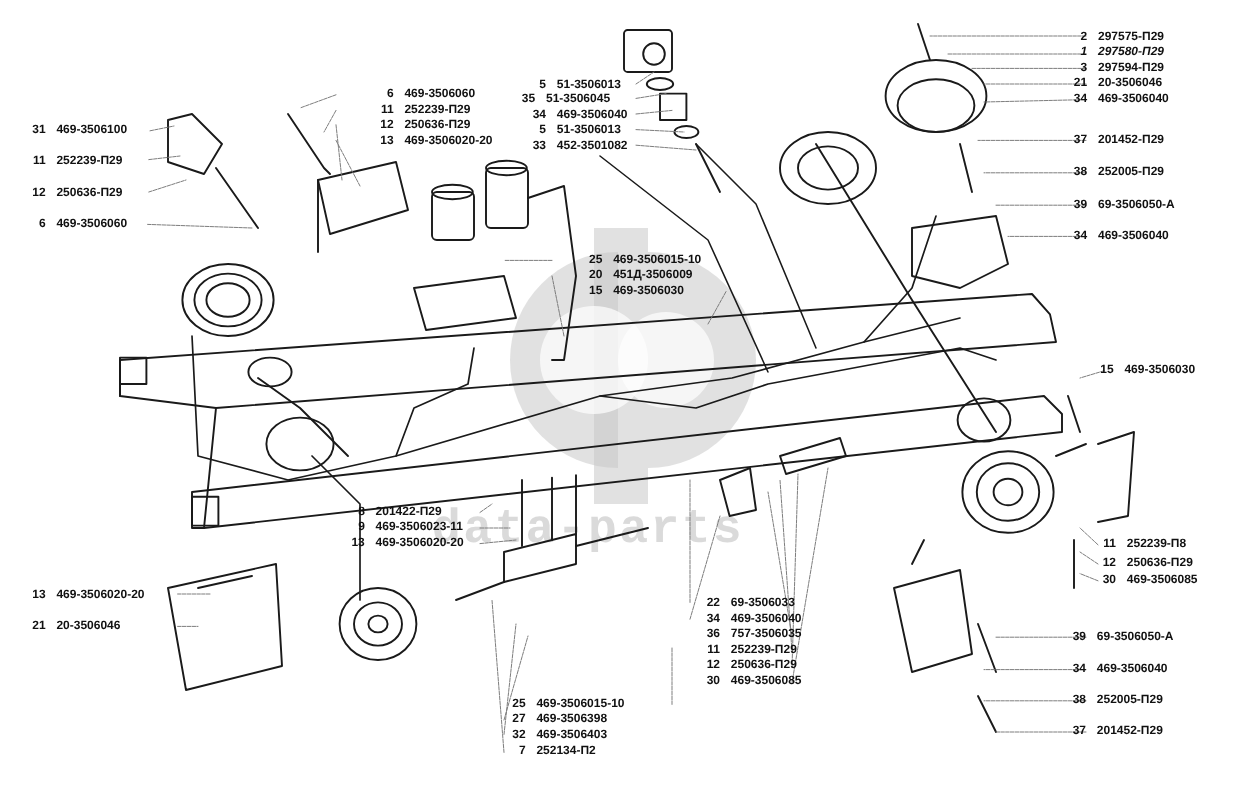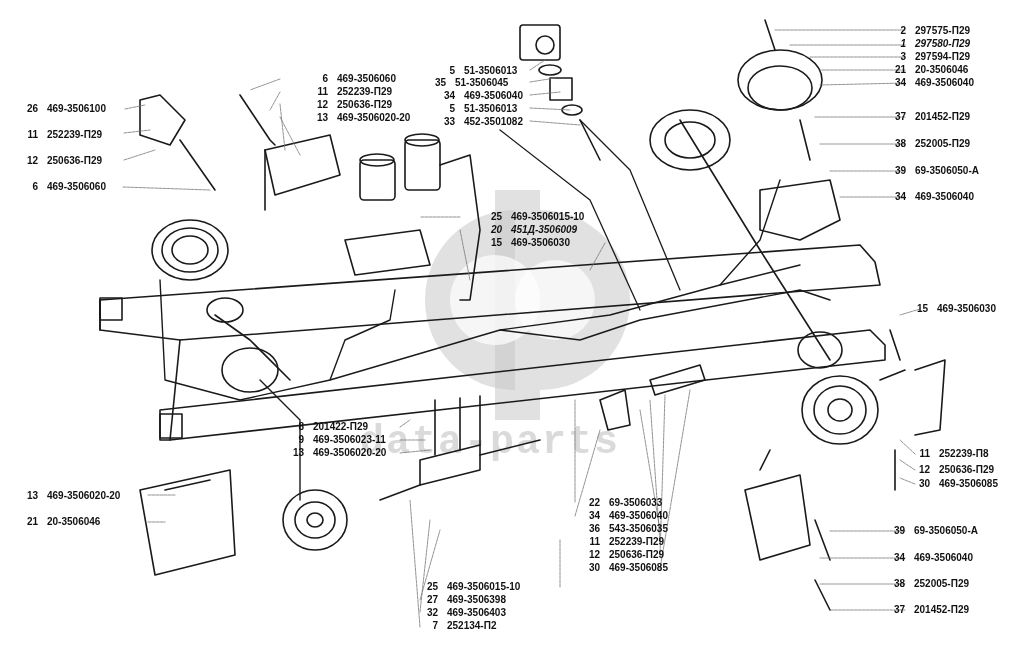--- a/index.html
+++ b/index.html
@@ -205,21 +205,21 @@
         <path d="M420 627 L410 500"></path>
       <path d="M575 502 L575 400"></path>
         <path d="M575 516 L600 430"></path>
         <path d="M660 530 L640 410"></path>
         <path d="M660 543 L650 400"></path>
         <path d="M660 556 L665 395"></path>
         <path d="M660 569 L690 390"></path>
     </g>
   </svg>
 
-  <div class="callout" style="left:20px;top:103px;"><span class="num">26</span><span class="code">469-3506100</span></div>
+  <div class="callout" style="left:20px;top:103px;"><span class="num">31</span><span class="code">469-3506100</span></div>
   <div class="callout" style="left:20px;top:129px;"><span class="num">11</span><span class="code">252239-П29</span></div>
   <div class="callout" style="left:20px;top:155px;"><span class="num">12</span><span class="code">250636-П29</span></div>
   <div class="callout" style="left:20px;top:181px;"><span class="num">6</span><span class="code">469-3506060</span></div>
 
   <div class="callout" style="left:310px;top:73px;"><span class="num">6</span><span class="code">469-3506060</span></div>
   <div class="callout" style="left:310px;top:86px;"><span class="num">11</span><span class="code">252239-П29</span></div>
   <div class="callout" style="left:310px;top:99px;"><span class="num">12</span><span class="code">250636-П29</span></div>
   <div class="callout" style="left:310px;top:112px;"><span class="num">13</span><span class="code">469-3506020-20</span></div>
 
   <div class="callout" style="left:437px;top:65px;"><span class="num">5</span><span class="code">51-3506013</span></div>
@@ -233,21 +233,21 @@
   <div class="callout" style="left:888px;top:51px;"><span class="num">3</span><span class="code">297594-П29</span></div>
   <div class="callout" style="left:888px;top:64px;"><span class="num">21</span><span class="code">20-3506046</span></div>
   <div class="callout" style="left:888px;top:77px;"><span class="num">34</span><span class="code">469-3506040</span></div>
 
   <div class="callout" style="left:888px;top:111px;"><span class="num">37</span><span class="code">201452-П29</span></div>
   <div class="callout" style="left:888px;top:138px;"><span class="num">38</span><span class="code">252005-П29</span></div>
   <div class="callout" style="left:888px;top:165px;"><span class="num">39</span><span class="code">69-3506050-А</span></div>
   <div class="callout" style="left:888px;top:191px;"><span class="num">34</span><span class="code">469-3506040</span></div>
 
   <div class="callout" style="left:484px;top:211px;"><span class="num">25</span><span class="code">469-3506015-10</span></div>
-  <div class="callout" style="left:484px;top:224px;font-style:italic;"><span class="num">20</span><span class="code">451Д-3506009</span></div>
+  <div class="callout" style="left:484px;top:224px;"><span class="num">20</span><span class="code">451Д-3506009</span></div>
   <div class="callout" style="left:484px;top:237px;"><span class="num">15</span><span class="code">469-3506030</span></div>
 
   <div class="callout" style="left:910px;top:303px;"><span class="num">15</span><span class="code">469-3506030</span></div>
 
   <div class="callout" style="left:912px;top:448px;"><span class="num">11</span><span class="code">252239-П8</span></div>
   <div class="callout" style="left:912px;top:464px;"><span class="num">12</span><span class="code">250636-П29</span></div>
   <div class="callout" style="left:912px;top:478px;"><span class="num">30</span><span class="code">469-3506085</span></div>
 
   <div class="callout" style="left:887px;top:525px;"><span class="num">39</span><span class="code">69-3506050-А</span></div>
   <div class="callout" style="left:887px;top:552px;"><span class="num">34</span><span class="code">469-3506040</span></div>
@@ -261,17 +261,17 @@
   <div class="callout" style="left:20px;top:490px;"><span class="num">13</span><span class="code">469-3506020-20</span></div>
   <div class="callout" style="left:20px;top:516px;"><span class="num">21</span><span class="code">20-3506046</span></div>
 
   <div class="callout" style="left:420px;top:581px;"><span class="num">25</span><span class="code">469-3506015-10</span></div>
   <div class="callout" style="left:420px;top:594px;"><span class="num">27</span><span class="code">469-3506398</span></div>
   <div class="callout" style="left:420px;top:607px;"><span class="num">32</span><span class="code">469-3506403</span></div>
   <div class="callout" style="left:420px;top:620px;"><span class="num">7</span><span class="code">252134-П2</span></div>
 
   <div class="callout" style="left:582px;top:497px;"><span class="num">22</span><span class="code">69-3506033</span></div>
   <div class="callout" style="left:582px;top:510px;"><span class="num">34</span><span class="code">469-3506040</span></div>
-  <div class="callout" style="left:582px;top:523px;"><span class="num">36</span><span class="code">543-3506035</span></div>
+  <div class="callout" style="left:582px;top:523px;"><span class="num">36</span><span class="code">757-3506035</span></div>
   <div class="callout" style="left:582px;top:536px;"><span class="num">11</span><span class="code">252239-П29</span></div>
   <div class="callout" style="left:582px;top:549px;"><span class="num">12</span><span class="code">250636-П29</span></div>
   <div class="callout" style="left:582px;top:562px;"><span class="num">30</span><span class="code">469-3506085</span></div>
 </div>
 
 </body></html>

